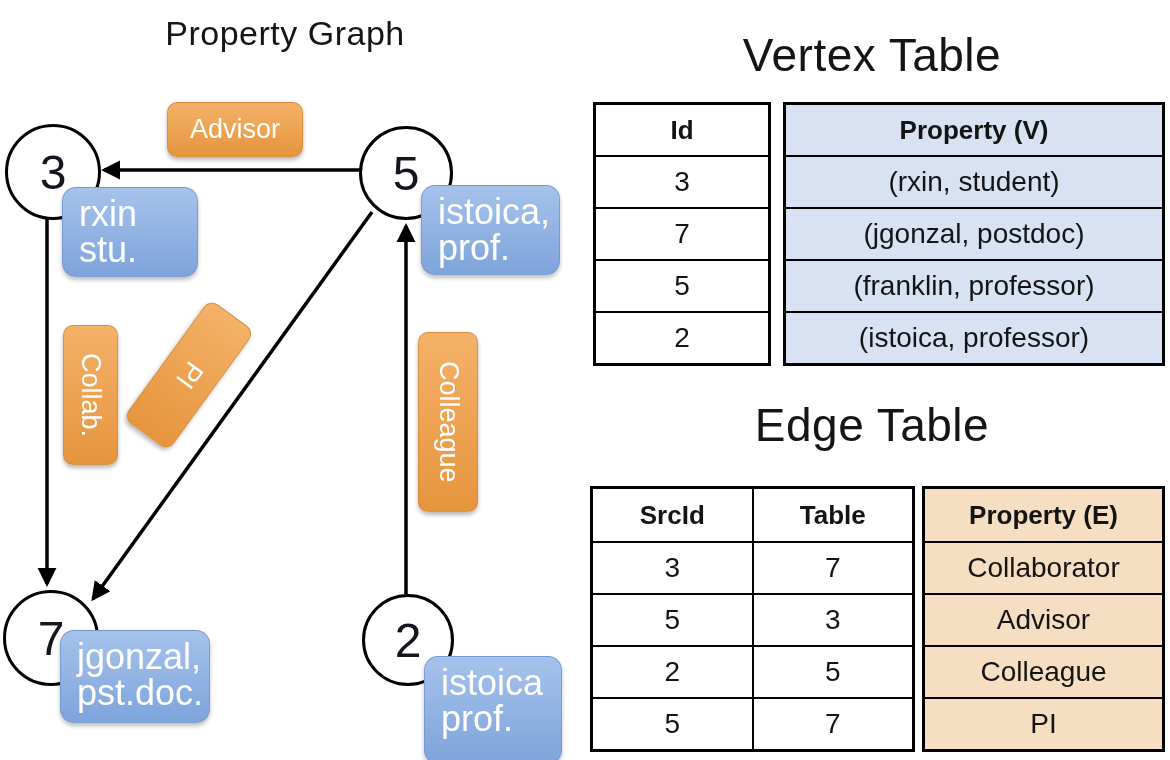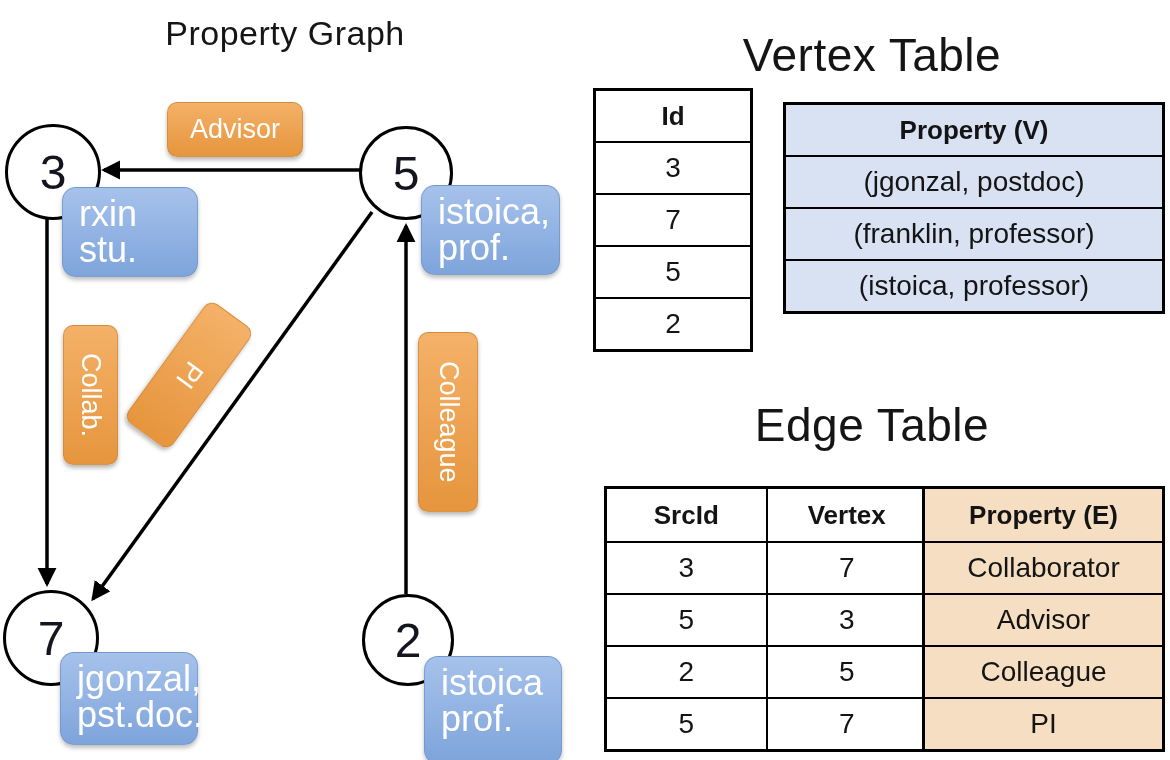--- a/index.html
+++ b/index.html
@@ -21,21 +21,21 @@
   #node-2{left:362px;top:594px;width:92px;height:92px;}
 
   
   .vprop{position:absolute;border-radius:14px;color:#fff;font-size:36px;line-height:36px;
          padding:8px 0 0 16px;box-sizing:border-box;z-index:4;
          background:linear-gradient(#A6C2EB,#7EA4DB);
          border:1px solid rgba(110,145,200,.7);
          box-shadow:0 3px 4px rgba(0,0,0,.25);}
   #vprop-rxin{left:62px;top:187px;width:136px;height:90px;}
   #vprop-franklin{left:421px;top:185px;width:139px;height:90px;}
-  #vprop-jgonzal{left:60px;top:652px;width:138px;height:93px;}
+  #vprop-jgonzal{left:60px;top:630px;width:150px;height:93px;}
   #vprop-istoica{left:424px;top:656px;width:138px;height:108px;}
 
   
   .elabel{position:absolute;border-radius:10px;color:#fff;font-size:27px;z-index:5;
           display:flex;align-items:center;justify-content:center;box-sizing:border-box;
           background:linear-gradient(#F4B168,#E6953D);
           border:1px solid rgba(205,135,55,.7);
           box-shadow:0 3px 4px rgba(0,0,0,.28);}
   #elabel-advisor{left:167px;top:102px;width:136px;height:55px;}
   #elabel-collab{left:63px;top:325px;width:55px;height:140px;}
@@ -45,24 +45,24 @@
 
   svg.edges{position:absolute;left:0;top:0;z-index:2;}
 
   
   table{border-collapse:collapse;position:absolute;table-layout:fixed;
         font-size:28px;color:#141414;background:#fff;}
   table,th,td{border:2.5px solid #000;}
   table{border-width:3px;}
   th{font-size:26px;font-weight:bold;height:50px;padding:0;text-align:center;}
   td{height:50px;padding:0;text-align:center;}
-  #vt-id{left:593px;top:88px;width:160px;}
+  #vt-id{left:593px;top:102px;width:178px;}
   #vt-prop{left:783px;top:102px;width:382px;}
   #vt-prop th,#vt-prop td{background:#D9E2F3;}
-  #et-srcdst{left:590px;top:486px;width:325px;margin-left:14px;}
+  #et-srcdst{left:590px;top:486px;width:325px;}
   #et-srcdst th,#et-srcdst td{width:50%;}
   #et-prop{left:922px;top:486px;width:243px;}
   #et-prop th,#et-prop td{background:#F6DEC2;}
   #et-srcdst th,#et-prop th{height:52px;}
 </style>
 </head>
 <body>
 
 <div class="canvas">
 
@@ -147,40 +147,43 @@
           </tr>
     </tbody>
       </table>
 
     <table id="vt-prop">
       <tbody>
           <tr>
         <th>Property (V)</th>
       </tr>
       <tr>
+            <td>(rxin, student)</td>
+          </tr>
+      <tr>
             <td>(jgonzal, postdoc)</td>
           </tr>
       <tr>
             <td>(franklin, professor)</td>
           </tr>
       <tr>
             <td>(istoica, professor)</td>
           </tr>
     </tbody>
       </table>
   </section>
 
   <section>
     <div class="title" id="et-title">Edge Table</div>
 
     <table id="et-srcdst">
       <tbody>
           <tr>
         <th>SrcId</th>
-        <th>Vertex</th>
+        <th>Table</th>
       </tr>
       <tr>
         <td>3</td>
         <td>7</td>
       </tr>
       <tr>
         <td>5</td>
         <td>3</td>
       </tr>
       <tr>

